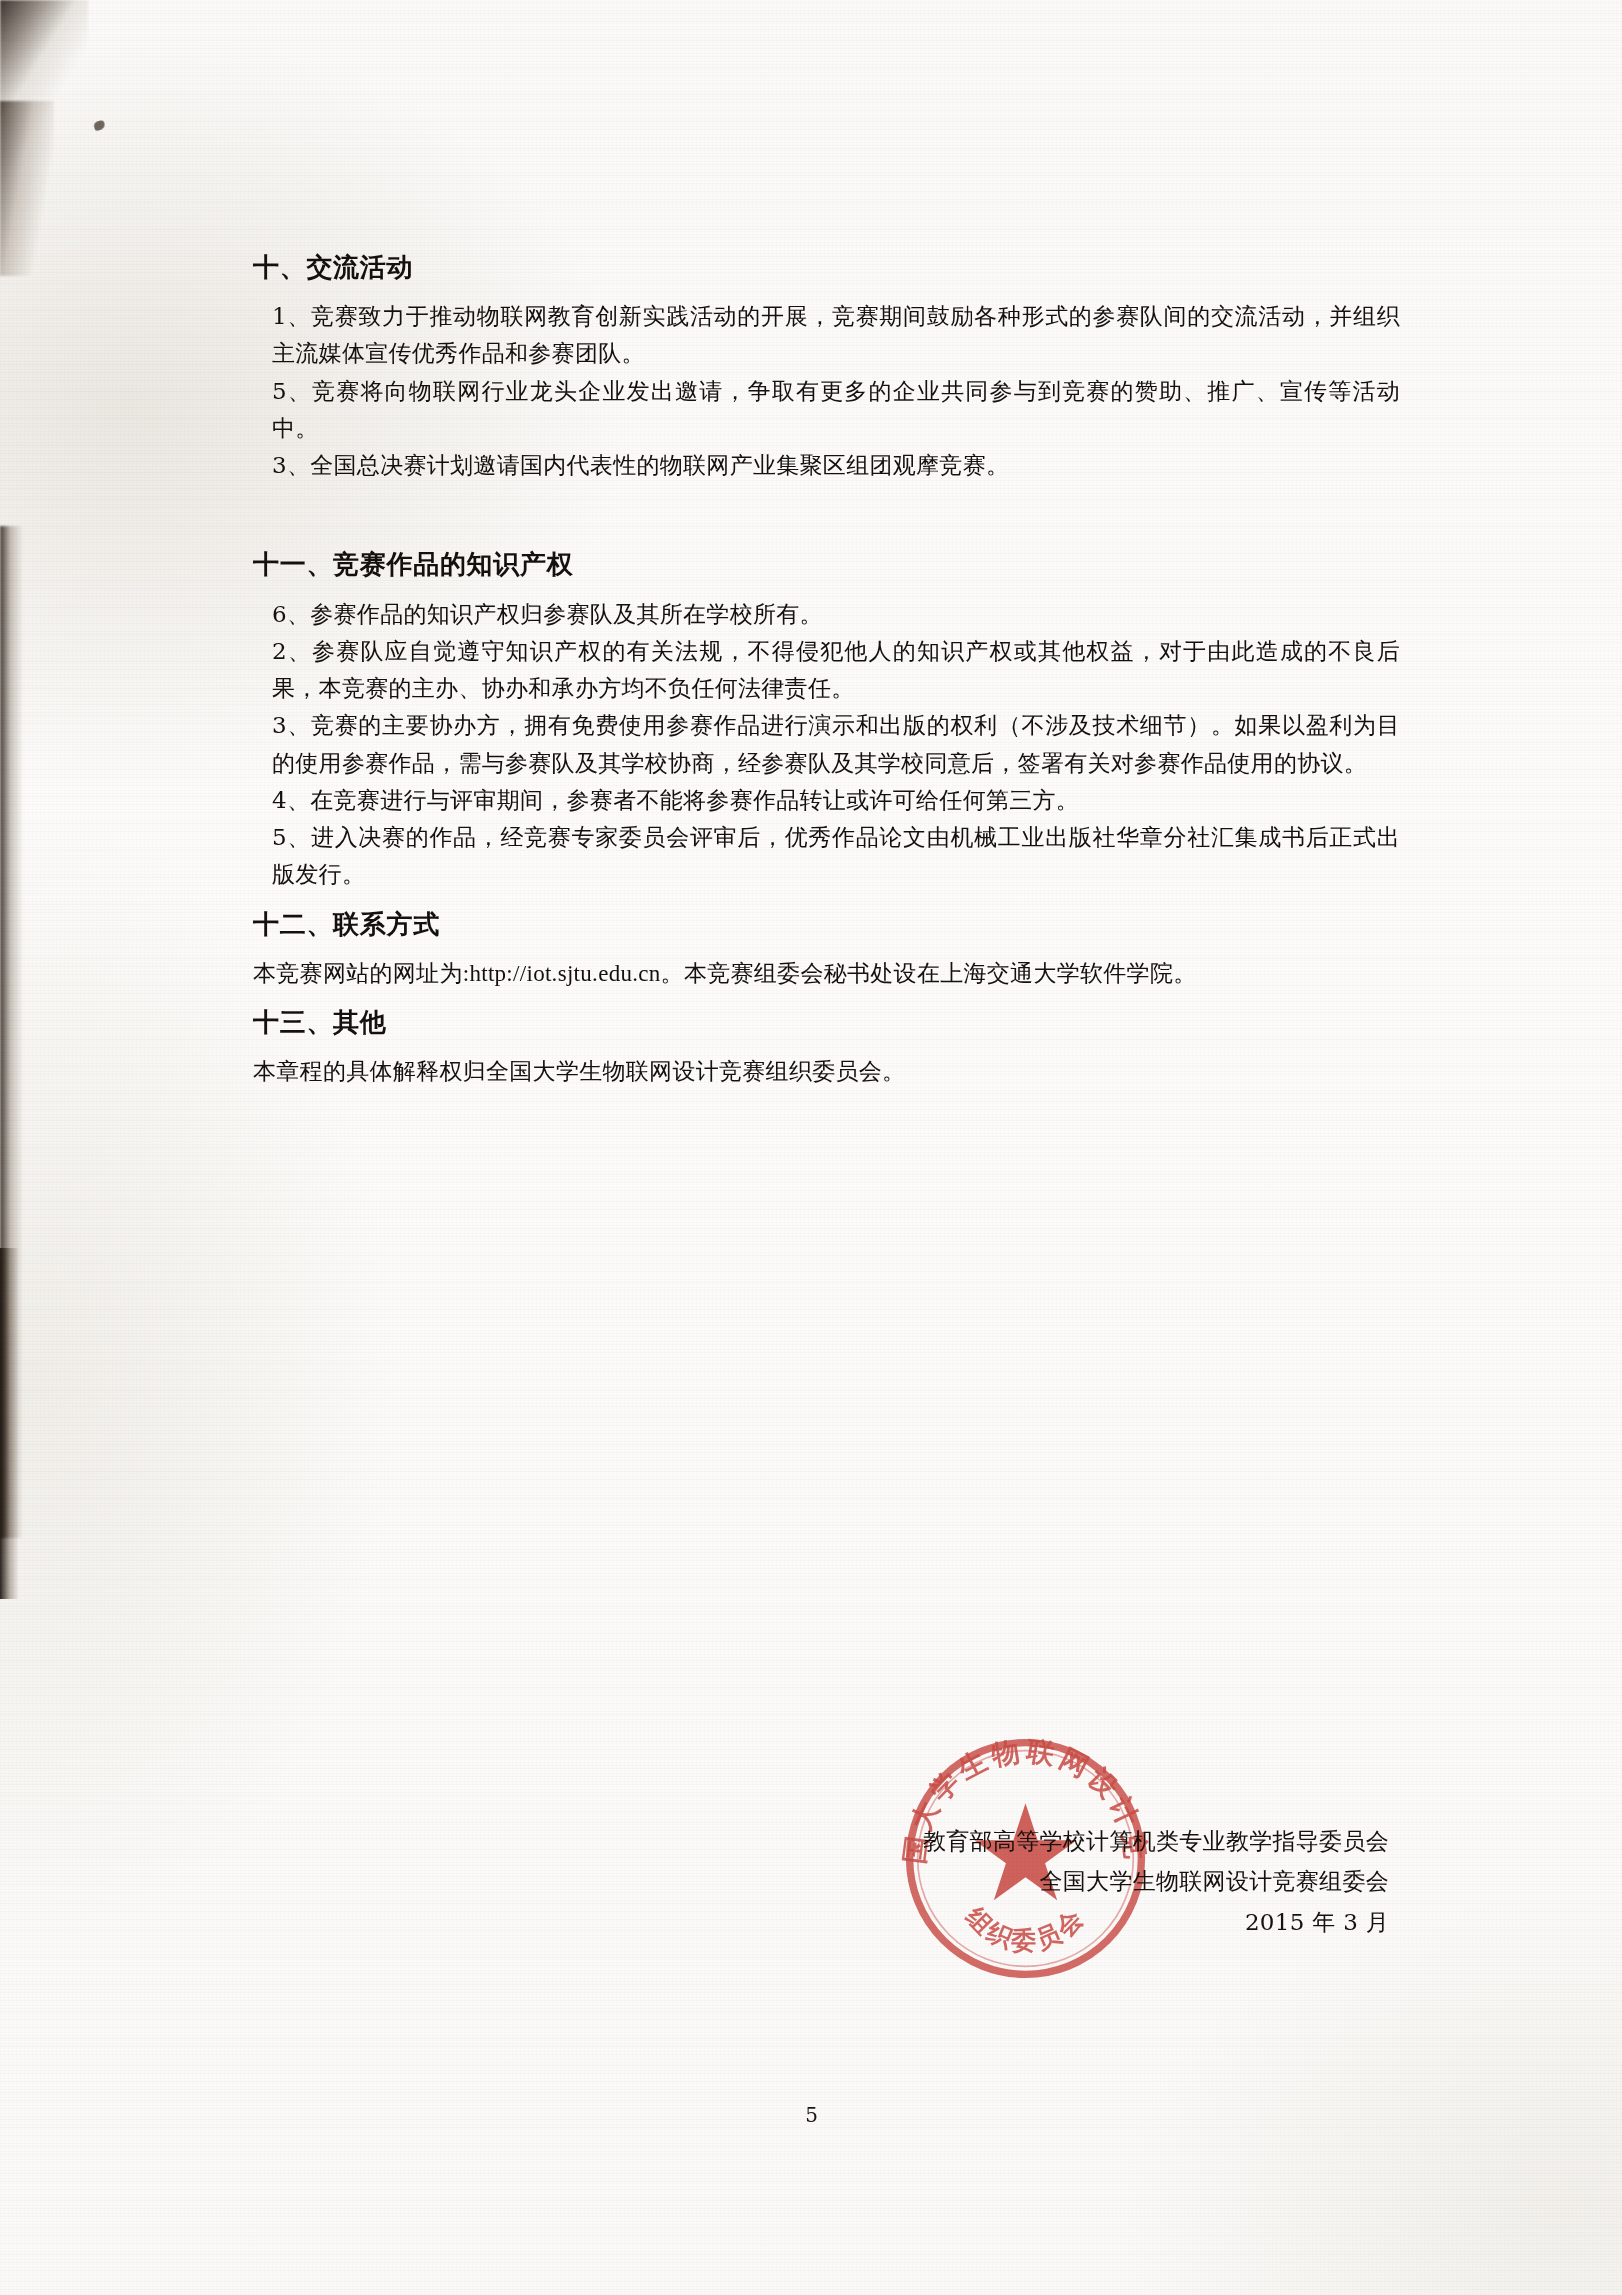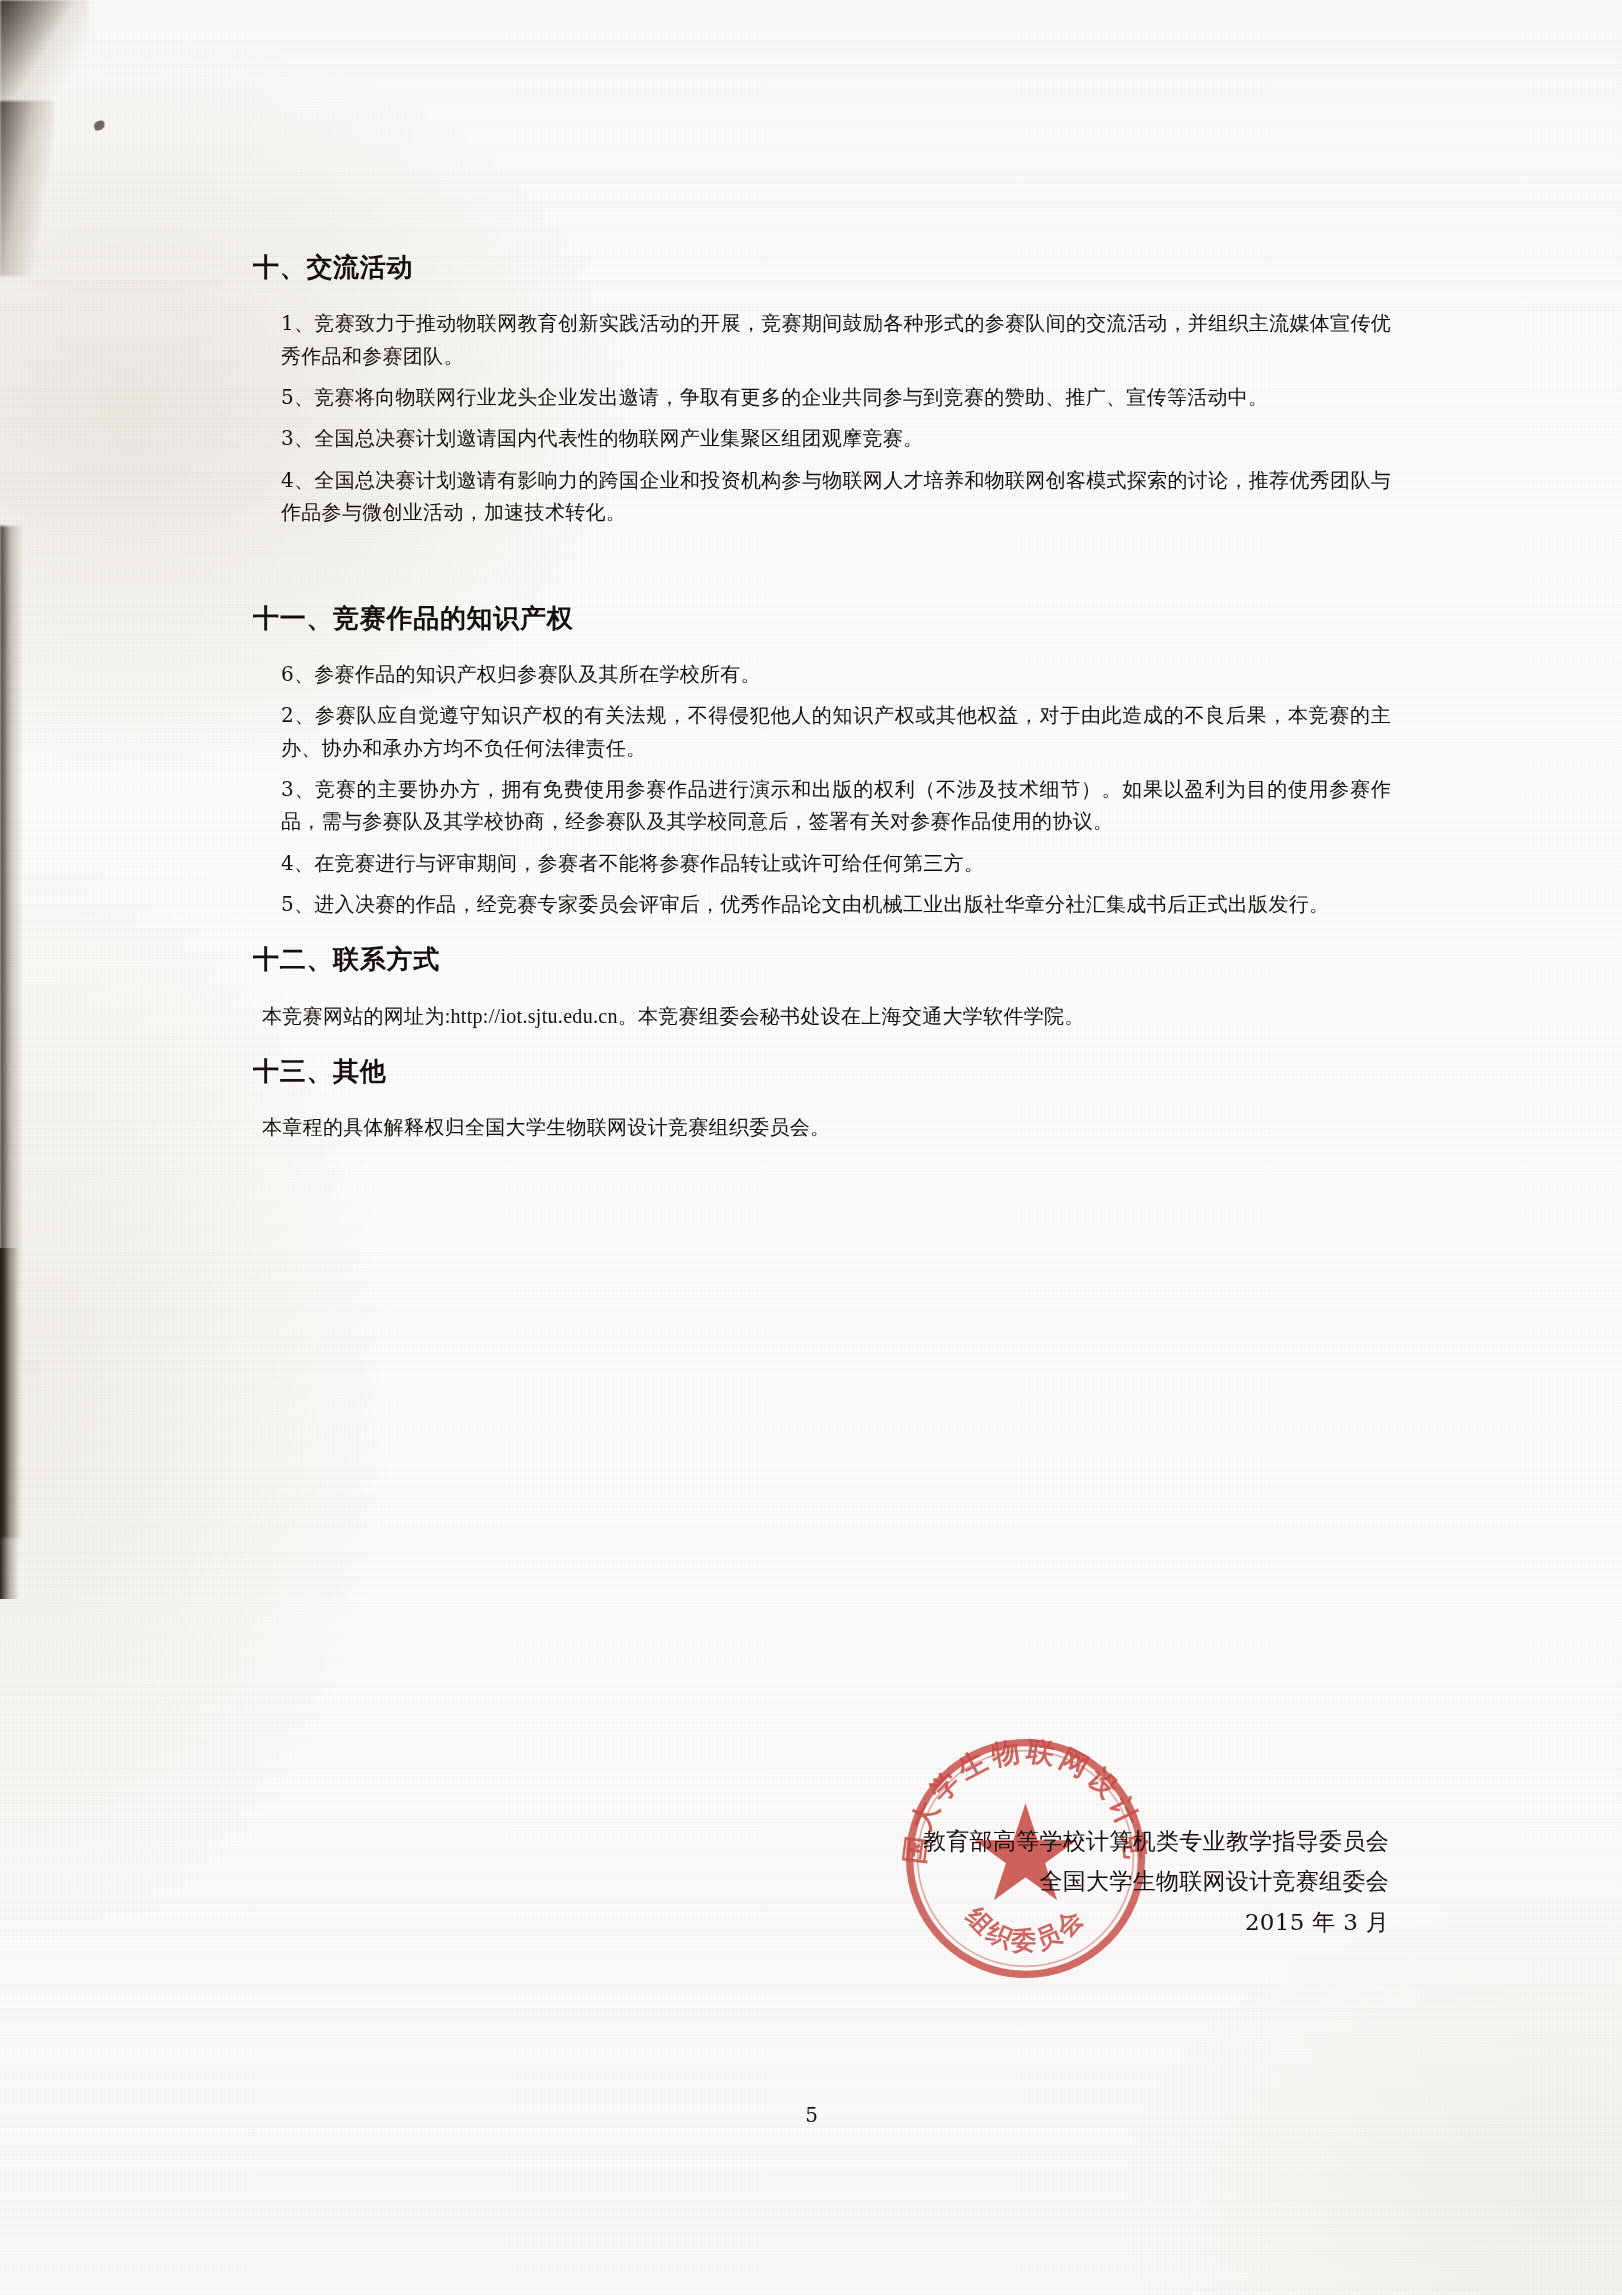--- a/index.html
+++ b/index.html
@@ -73,23 +73,23 @@
     font-size: 26px;
     font-weight: bold;
     letter-spacing: 0.7px;
     margin: 0;
     padding: 0;
     line-height: 1.2;
     font-family: "DejaVu Serif", "Liberation Serif", serif;
   }
 
   .para {
-    font-size: 20px;
+    font-size: 23px;
     line-height: 1.62;
-    margin: 9px;
+    margin: 0;
     letter-spacing: 0.3px;
     text-align: justify;
     font-family: "DejaVu Serif", "Liberation Serif", serif;
   }
   .para.hang {
     padding-left: 19px;
   }
 
   .gap-s { height: 15px; }
   .gap-l { height: 65px; }
@@ -162,21 +162,20 @@
   <div class="edge-artifact edge-d"></div>
   <div class="edge-artifact edge-speck"></div>
 
   <div class="content">
 
     <h2 class="heading">十、交流活动</h2>
     <div class="gap-s"></div>
     <p class="para hang">1、竞赛致力于推动物联网教育创新实践活动的开展，竞赛期间鼓励各种形式的参赛队间的交流活动，并组织主流媒体宣传优秀作品和参赛团队。</p>
     <p class="para hang">5、竞赛将向物联网行业龙头企业发出邀请，争取有更多的企业共同参与到竞赛的赞助、推广、宣传等活动中。</p>
     <p class="para hang">3、全国总决赛计划邀请国内代表性的物联网产业集聚区组团观摩竞赛。</p>
-    <p class="para hang">4、全国总决赛计划邀请有影响力的跨国企业和投资机构参与物联网人才培养和物联网创客模式探索的讨论，推荐优秀团队与作品参与微创业活动，加速技术转化。</p>
 
     <div class="gap-l"></div>
 
     <h2 class="heading">十一、竞赛作品的知识产权</h2>
     <div class="gap-s"></div>
     <p class="para hang">6、参赛作品的知识产权归参赛队及其所在学校所有。</p>
     <p class="para hang">2、参赛队应自觉遵守知识产权的有关法规，不得侵犯他人的知识产权或其他权益，对于由此造成的不良后果，本竞赛的主办、协办和承办方均不负任何法律责任。</p>
     <p class="para hang">3、竞赛的主要协办方，拥有免费使用参赛作品进行演示和出版的权利（不涉及技术细节）。如果以盈利为目的使用参赛作品，需与参赛队及其学校协商，经参赛队及其学校同意后，签署有关对参赛作品使用的协议。</p>
     <p class="para hang">4、在竞赛进行与评审期间，参赛者不能将参赛作品转让或许可给任何第三方。</p>
     <p class="para hang">5、进入决赛的作品，经竞赛专家委员会评审后，优秀作品论文由机械工业出版社华章分社汇集成书后正式出版发行。</p>

